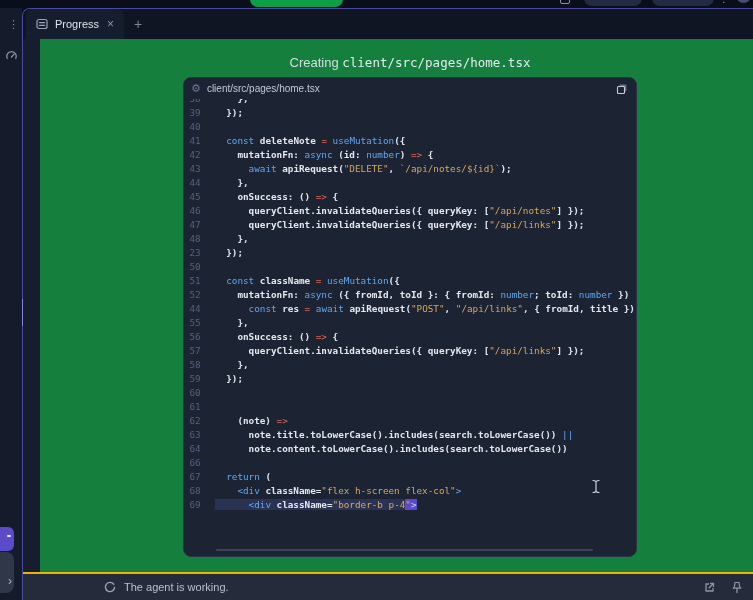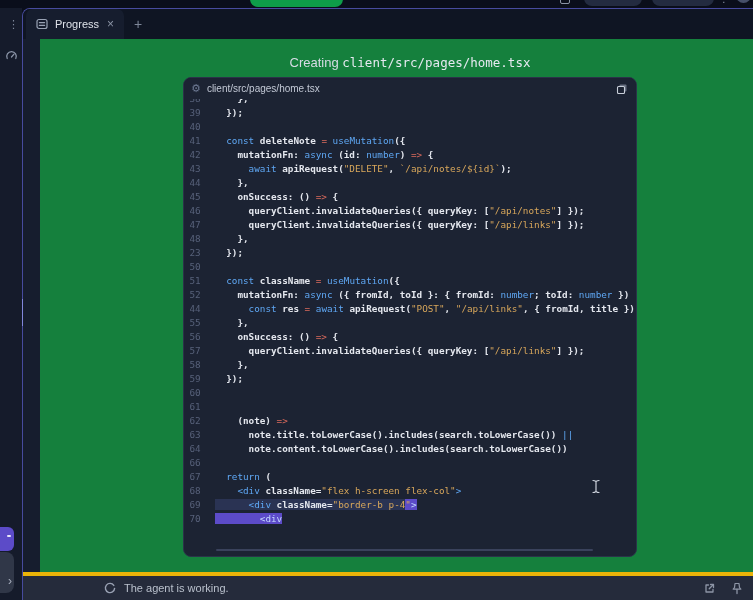--- a/index.html
+++ b/index.html
@@ -75,21 +75,21 @@
   .tk-s { color:#D8A75B; }
   .tk-o { color:#D8695C; }
   .bg-sel  { background:#2A3353; }
   .bg-selp { background:#5C4BC8; }
   .bg-selp.tk-k { color:#C3D8FF; }
   .hscroll { position:absolute; left:32px; bottom:5px; width:377px; height:2px;
     background:#3A425C; border-radius:2px; }
 
   
   .statusbar { position:absolute; left:0; bottom:0; width:100%; height:28px; background:#252B3B;
-    border-top:4px solid #eab308; display:flex; align-items:center; padding:0 10px 0 81px; }
+    border-top:2px solid #eab308; display:flex; align-items:center; padding:0 10px 0 81px; }
   .status-msg { color:#B9C0CC; font-size:11px; margin-left:8px; }
   .status-right { margin-left:auto; display:flex; align-items:center; gap:15px; }
 
   .cursor { position:absolute; left:591px; top:479px; z-index:50; }
 </style>
 </head>
 <body>
 
 <div class="topbar">
   <div class="runbtn">
@@ -270,24 +270,20 @@
               <span class="ln">67</span>
               <span class="ct"><span class="tk-w">  </span><span class="tk-k">return</span><span class="tk-w"> (</span></span>
             </div>
             <div class="crow">
               <span class="ln">68</span>
               <span class="ct"><span class="tk-w">    </span><span class="tk-k">&lt;div</span><span class="tk-w"> className=</span><span class="tk-s">"flex h-screen flex-col"</span><span class="tk-k">&gt;</span></span>
             </div>
             <div class="crow">
               <span class="ln">69</span>
               <span class="ct"><span class="tk-w bg-sel">      </span><span class="tk-k bg-sel">&lt;div</span><span class="tk-w bg-sel"> className=</span><span class="tk-s bg-sel">"border-b p-4</span><span class="tk-s bg-selp">"</span><span class="tk-k bg-selp">&gt;</span></span>
-            </div>
-            <div class="crow">
-              <span class="ln">70</span>
-              <span class="ct"><span class="tk-w bg-selp">        </span><span class="tk-k bg-selp">&lt;div</span></span>
             </div>
           </div>
       </div>
       <div class="hscroll"></div>
     </div>
   </div>
 
   <div class="statusbar">
     <span style="display:flex;">
       <svg width="12" height="12" viewBox="0 0 12 12">

